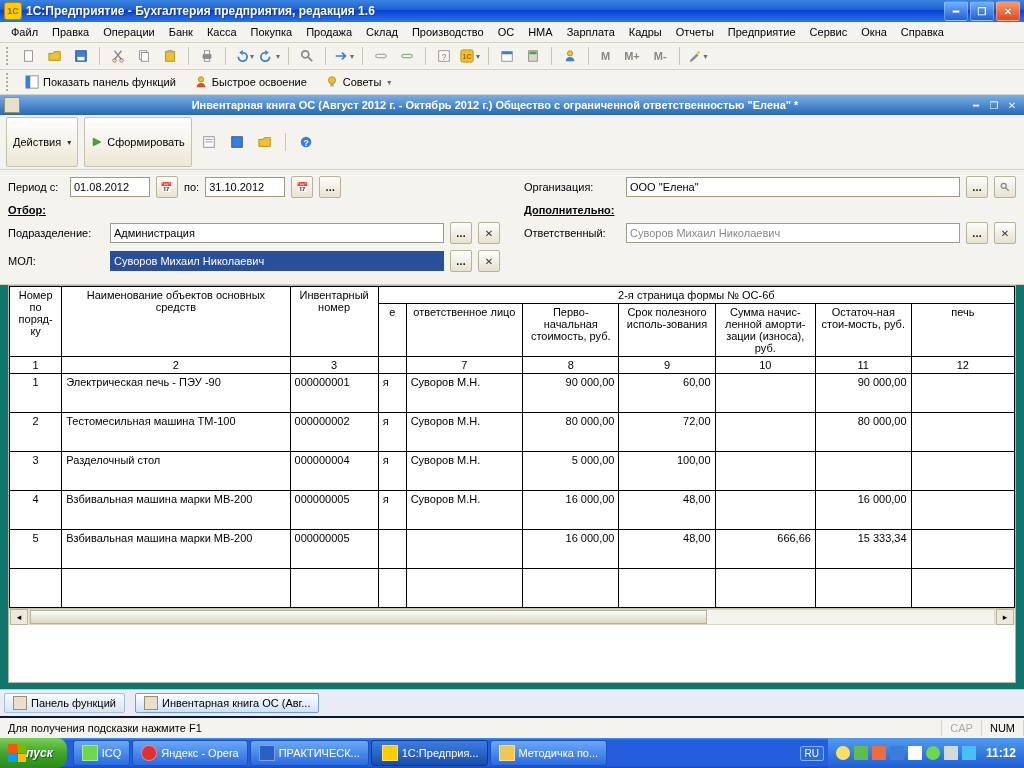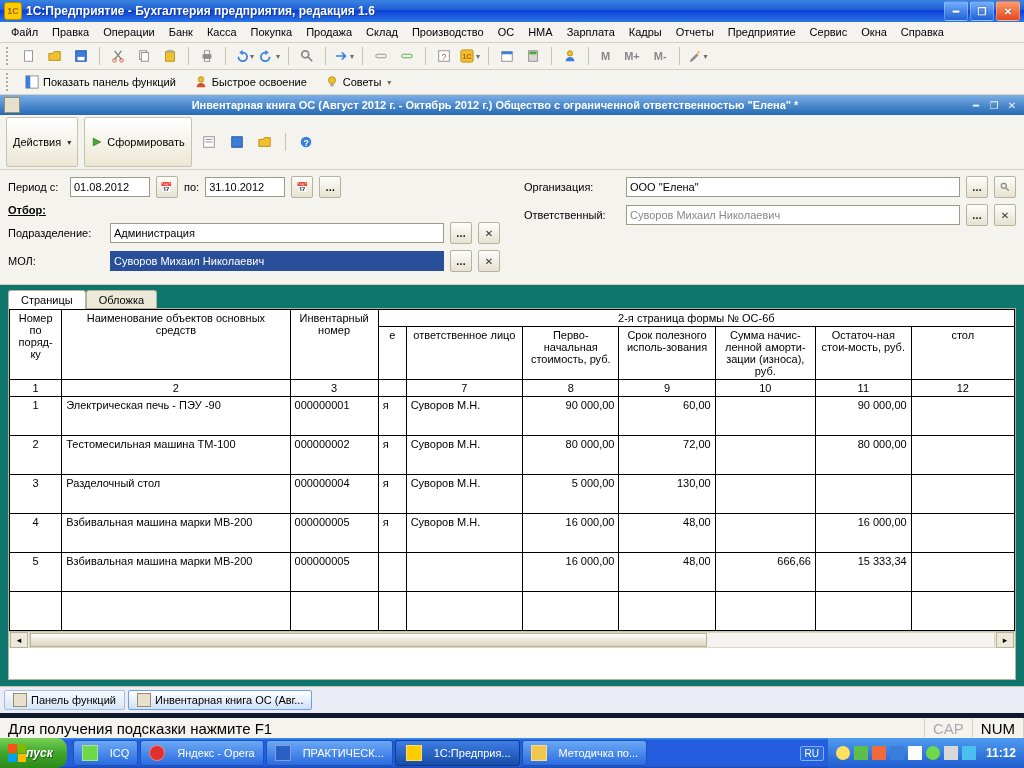--- a/index.html
+++ b/index.html
@@ -66,36 +66,36 @@
   .center { text-align:center; }
   .tall td { height:34px; }
 
   
   .hscroll { height:16px; background:#ece9d8; border-top:1px solid #c8c4b2; position:sticky; bottom:0; left:0; right:0; display:flex; align-items:center; }
   .hscroll .arrow { width:16px; height:14px; background:#ece9d8; border:1px solid #b6b29e; margin:0 1px; display:flex; align-items:center; justify-content:center; font-size:9px; }
   .hscroll .track { flex:1; height:14px; background:#f4f3ee; border:1px solid #d9d5c3; position:relative; }
   .hscroll .thumb { position:absolute; left:0; top:0; height:12px; width:70%; background:linear-gradient(#fdfdfb,#dcd7c1); border:1px solid #b6b29e; }
 
   
-  .app-wintabs { background:#e9ecf5; border-top:1px solid #c8c4b2; display:flex; align-items:center; padding:2px 4px; gap:3px; height:22px; }
+  .app-wintabs { background:#e9ecf5; border-top:1px solid #c8c4b2; display:flex; align-items:center; padding:2px 4px; gap:10px; height:22px; }
   .app-wintab { display:flex; align-items:center; gap:4px; padding:2px 8px; background:linear-gradient(#f8fbff,#d7e4f6); border:1px solid #a6bdde; border-radius:2px; font-size:11px; }
   .app-wintab.active { background:linear-gradient(#fff,#cfe1fb); border-color:#6f9fe0; }
   .app-wintab .wicon { width:12px; height:12px; background:#e6e0cc; border:1px solid #9c906c; }
 
   
-  .statusbar { background:#f4f3ee; border-top:5px solid #0f172a; display:flex; align-items:center; height:20px; font-size:15px; }
+  .statusbar { background:#f4f3ee; border-top:2px solid #0f172a; display:flex; align-items:center; height:20px; font-size:11px; }
   .statusbar .cell { padding:2px 8px; border-right:1px solid #d6d2c2; }
 
   
   .taskbar { height:30px; background:linear-gradient(to bottom,#3e95f4 0%, #245edf 8%, #245edf 92%, #1b46ad 100%); display:flex; align-items:center; color:#fff; font-size:11px; }
   .start { height:30px; display:flex; align-items:center; padding:0 14px 0 8px; background:linear-gradient(to bottom,#79d156 0%, #3fa52b 50%, #2c8b1a 100%); border-radius:0 10px 10px 0; font-style:italic; font-weight:bold; font-size:12px; text-shadow:1px 1px 0 #0006; }
   .start .logo { width:18px; height:18px; display:grid; grid-template-columns:1fr 1fr; grid-template-rows:1fr 1fr; gap:1px; }
   .start .logo span:nth-child(1){background:#f65314;} .start .logo span:nth-child(2){background:#7cbb00;} .start .logo span:nth-child(3){background:#00a1f1;} .start .logo span:nth-child(4){background:#ffbb00;}
   .tasks { display:flex; gap:2px; margin-left:6px; flex:1; overflow:hidden; }
-  .task { height:24px; display:flex; align-items:center; gap:12px; padding:0 8px; background:linear-gradient(to bottom,#6aa8f5,#2a6be0); border:1px solid #1c51b8; border-radius:3px; max-width:150px; white-space:nowrap; overflow:hidden; text-overflow:ellipsis; }
+  .task { height:24px; display:flex; align-items:center; gap:4px; padding:0 8px; background:linear-gradient(to bottom,#6aa8f5,#2a6be0); border:1px solid #1c51b8; border-radius:3px; max-width:150px; white-space:nowrap; overflow:hidden; text-overflow:ellipsis; }
   .task.active { background:linear-gradient(to bottom,#3d7de6,#184da8); border-color:#0d3a8a;padding-left:10px; }
   .task .ticon { width:14px; height:14px; background:#fffa; border:1px solid #fff6; }
   .lang { background:#2a6be0; border:1px solid #7fb0f5; color:#fff; padding:1px 4px; margin:0 4px; border-radius:2px; font-size:10px; }
   .tray { height:30px; background:linear-gradient(to bottom,#4f9bf0,#1f5dd0); display:flex; align-items:center; padding:0 8px; gap:4px; }
   .tray .ticon { width:14px; height:14px; }
   .clock { font-size:12px; font-weight:bold; margin-left:6px; }
 
   
   .ic-yellow{fill:#f0c030;} .ic-blue{fill:#3a7edc;} .ic-red{fill:#d64f2a;} .ic-green{fill:#4aa63b;} .ic-gray{fill:#8c8c8c;}
 </style>
@@ -383,52 +383,51 @@
           </div>
         <div class="mini-btn ellipsis-btn">…</div>
         <div class="mini-btn">
             <svg width="10" height="10" viewBox="0 0 16 16">
               <circle cx="6" cy="6" r="4" fill="none" stroke="#888" stroke-width="2"></circle>
               <line x1="9" y1="9" x2="14" y2="14" stroke="#888" stroke-width="2"></line>
             </svg>
           </div>
       </div>
       <div class="row">
+          <span class="lbl bold">Дополнительно:</span>
+        </div>
+      <div class="row">
         <span class="lbl">Ответственный:</span>
         <div class="input" style="flex:1;color:#888;">
             <span>Суворов Михаил Николаевич</span>
           </div>
         <div class="mini-btn ellipsis-btn">…</div>
         <div class="mini-btn x-btn">✕</div>
       </div>
     </div>
   </div>
 
-  <div class="tabs">
-    <div class="tab active">Страницы</div>
-    <div class="tab">Обложка</div>
-  </div>
 
   <div class="sheet-wrap">
     <table class="sheet" style="min-width:980px;">
       <tbody>
           <tr>
         <th rowspan="2" style="width:44px;"><span>Номер по поряд-ку</span></th>
         <th rowspan="2" style="width:230px;"><span>Наименование объектов основных средств</span></th>
         <th rowspan="2" style="width:80px;"><span>Инвентарный номер</span></th>
         <th colspan="7" class="hdr-section"><span>2-я страница формы № ОС-6б</span></th>
       </tr>
       <tr>
         <th style="width:20px;"><span>е</span></th>
         <th style="width:110px;"><span>ответственное лицо</span></th>
         <th style="width:90px;"><span>Перво-начальная стоимость, руб.</span></th>
         <th style="width:90px;"><span>Срок полезного исполь-зования</span></th>
         <th style="width:95px;"><span>Сумма начис-ленной аморти-зации (износа), руб.</span></th>
         <th style="width:90px;"><span>Остаточ-ная стои-мость, руб.</span></th>
-        <th style="width:100px;"><span>стол</span></th>
+        <th style="width:100px;"><span>печь</span></th>
       </tr>
       <tr>
         <td class="center">1</td>
         <td class="center">2</td>
         <td class="center">3</td>
         <td class="center"></td>
         <td class="center">7</td>
         <td class="center">8</td>
         <td class="center">9</td>
         <td class="center">10</td>
@@ -461,21 +460,21 @@
             <td class="num">80 000,00</td>
             <td></td>
           </tr>
           <tr class="tall">
             <td class="center">3</td>
             <td>Разделочный стол</td>
             <td>000000004</td>
             <td>я</td>
             <td>Суворов М.Н.</td>
             <td class="num">5 000,00</td>
-            <td class="num">130,00</td>
+            <td class="num">100,00</td>
             <td class="num"></td>
             <td class="num"></td>
             <td></td>
           </tr>
           <tr class="tall">
             <td class="center">4</td>
             <td>Взбивальная машина марки МВ-200</td>
             <td>000000005</td>
             <td>я</td>
             <td>Суворов М.Н.</td>

